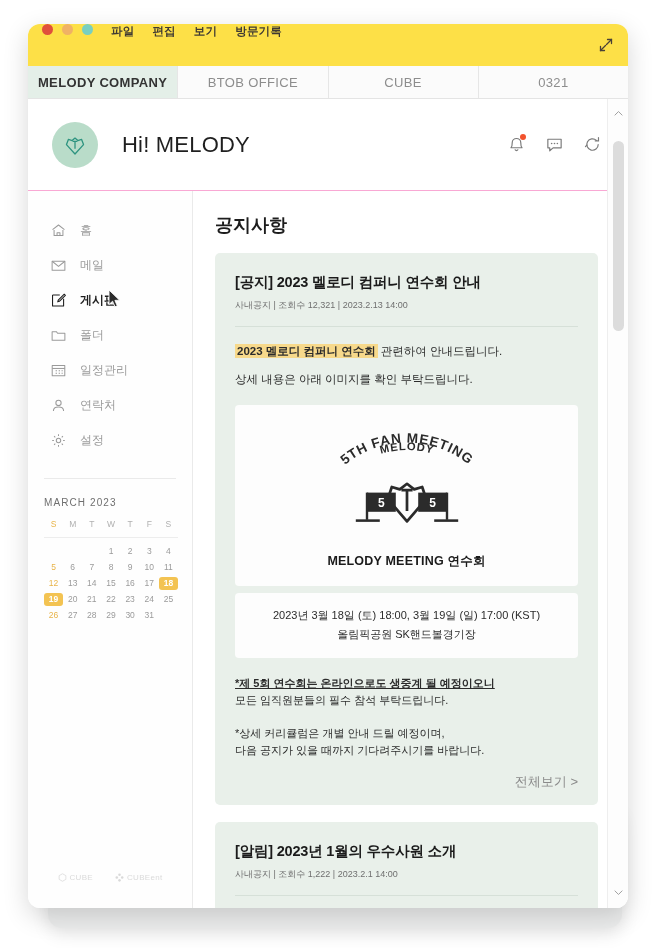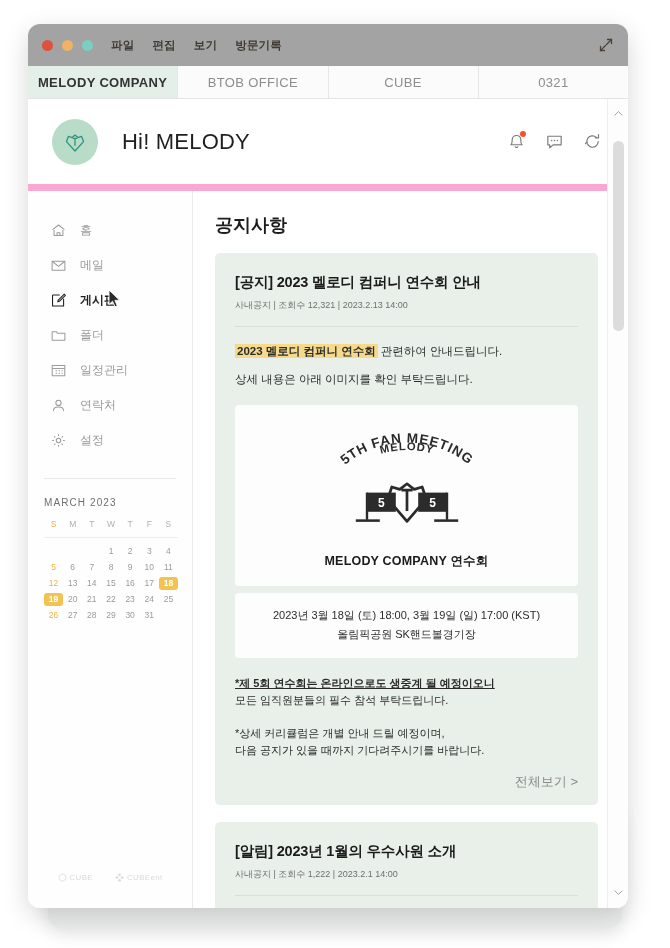--- a/index.html
+++ b/index.html
@@ -25,22 +25,22 @@
     position: absolute; left: 28px; top: 24px;
     width: 600px; height: 884px;
     border-radius: 12px;
     background: #ffffff;
     box-shadow: 0 8px 26px rgba(0,0,0,0.16);
     overflow: hidden;
   }
 
   
   .titlebar {
-    height: 42px; background: #a3a3a3;
-    display: flex; align-items: center; padding: 0 14px;
+    height: 42px; background: #fde047;
+    display: flex; align-items: flex-start; padding: 0 14px;
     position: relative;
   }
   .lights { display: flex; gap: 9px; align-items: center; margin-right: 18px; }
   .light { width: 11px; height: 11px; border-radius: 50%; }
   .l-red { background: #e0503c; }
   .l-amber { background: #f0b265; }
   .l-green { background: #79cfc0; }
   .menus { display: flex; gap: 18px; }
   .menu-item {
     font-size: 11.5px; color: #3f3a33; letter-spacing: .2px;
@@ -62,21 +62,21 @@
   }
   .tab:last-child { border-right: none; }
   .tab.active {
     background: #e4efe8; color: #333; font-weight: 700;
   }
 
   
   .appheader {
     height: 92px; display: flex; align-items: center;
     padding: 0 26px 0 24px; background: #fff;
-    border-bottom: 7px solid #f9a8d4;
+    border-bottom: 1px solid #f9a8d4;
   }
   .logo-badge {
     width: 46px; height: 46px; border-radius: 50%;
     background: #b9dcc9; display: flex; align-items: center; justify-content: center;
     flex: 0 0 auto;
   }
   .brand {
     margin-left: 24px; font-size: 22px; color: #1f1f1f;
     letter-spacing: .2px; font-weight: 500;
   }
@@ -447,21 +447,21 @@
                 <path d="M86 127 h30" stroke="#2b2b2b" stroke-width="3.2"></path>
               </g>
 
               <g>
                 <path d="M164 92 h36 v24 h-36 z" fill="#2b2b2b"></path>
                 <text x="182" y="110" font-family="Liberation Sans, sans-serif" font-size="15" font-weight="700" fill="#ffffff" text-anchor="middle">5</text>
                 <path d="M200 92 v34" stroke="#2b2b2b" stroke-width="3"></path>
                 <path d="M184 127 h30" stroke="#2b2b2b" stroke-width="3.2"></path>
               </g>
             </svg>
-            <div class="poster-sub">MELODY COMPANY 연수회</div>
+            <div class="poster-sub">MELODY MEETING 연수회</div>
           </div>
 
           <div class="poster-info">
             <div>2023년 3월 18일 (토) 18:00, 3월 19일 (일) 17:00 (KST)</div>
             <div>올림픽공원 SK핸드볼경기장</div>
           </div>
 
           <div class="note underline">
             <div class="nl1">*제 5회 연수회는 온라인으로도 생중계 될 예정이오니</div>
             <div>모든 임직원분들의 필수 참석 부탁드립니다.</div>

